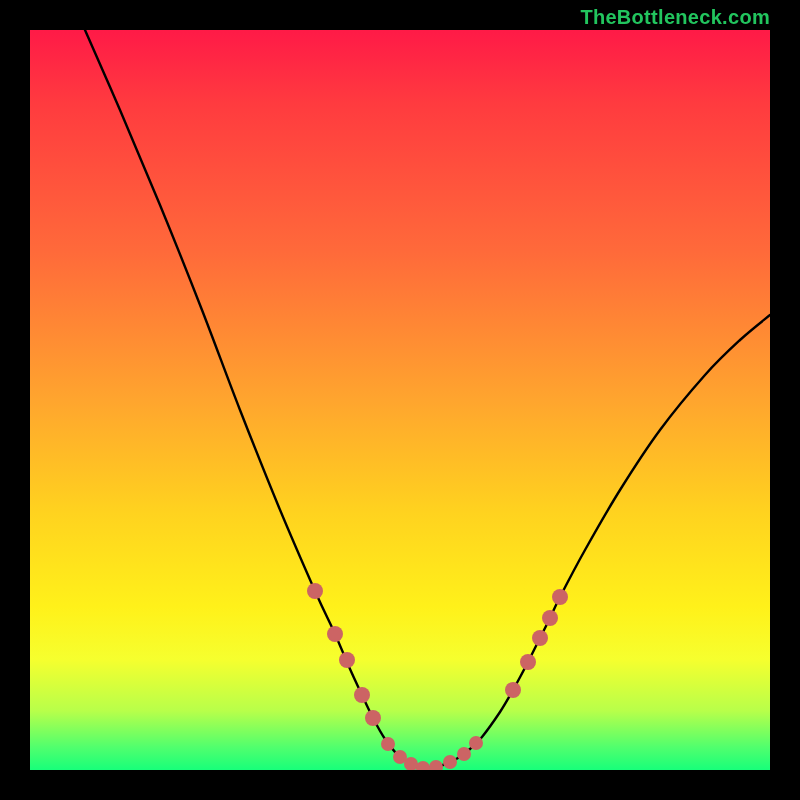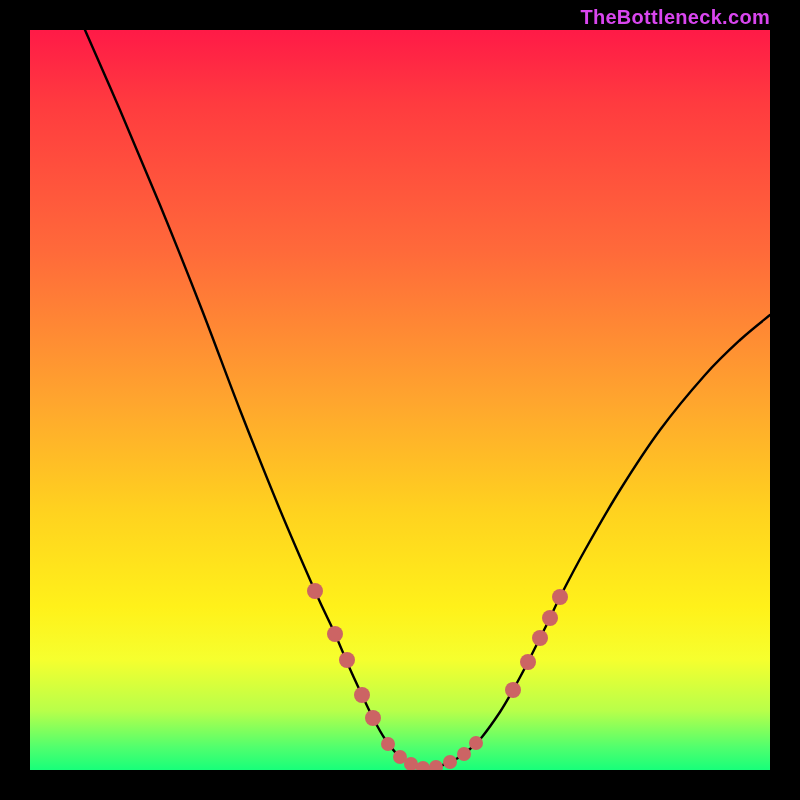--- a/index.html
+++ b/index.html
@@ -37,21 +37,21 @@
       #4fff6e 97%,
       #18ff7a 100%
     );
   }
   .credit {
     position: absolute;
     top: 6px;
     right: 30px;
     font-size: 20px;
     font-weight: 600;
-    color: #d946ef;
+    color: #22c55e;
     z-index: 10;
     letter-spacing: 0.3px;
   }
   svg.curve {
     position: absolute;
     left: 0;
     top: 0;
     width: 740px;
     height: 740px;
   }

